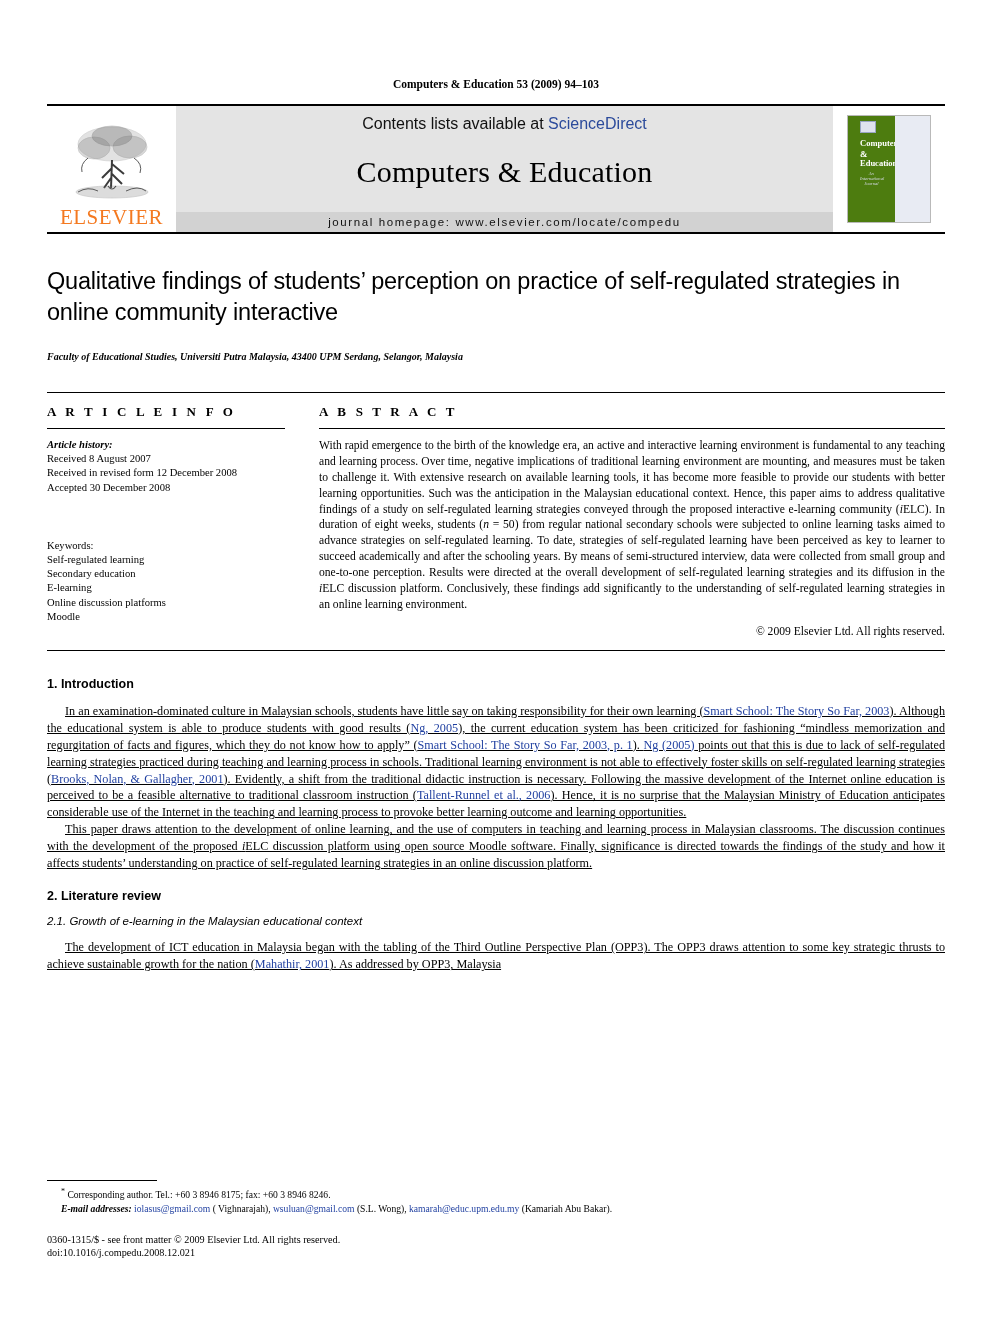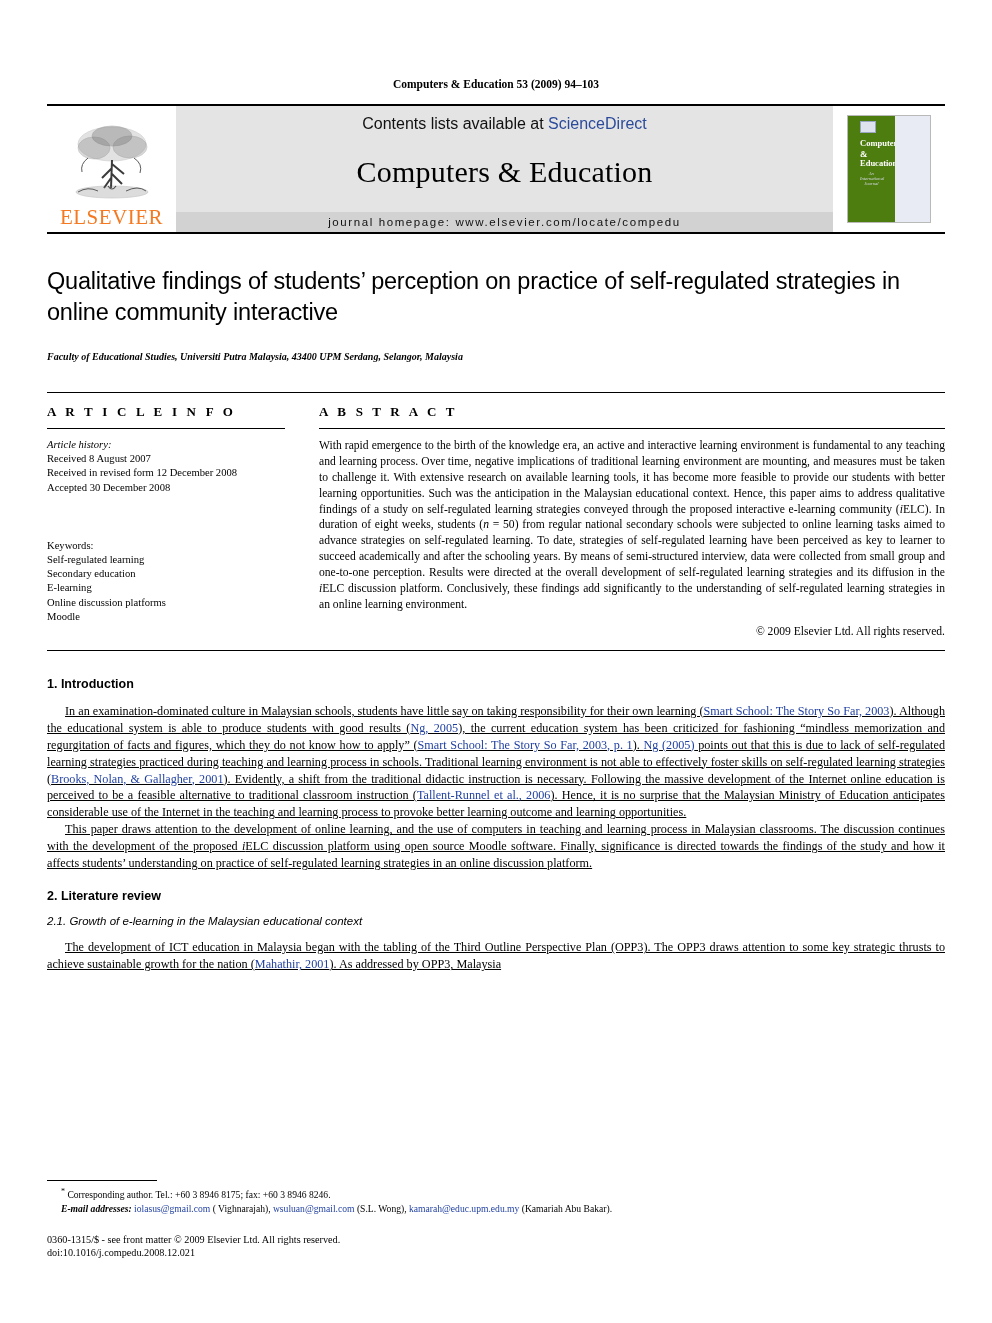--- a/index.html
+++ b/index.html
@@ -151,21 +151,21 @@
   .col-info { width:238px; }
   .col-abs { flex:1; }
   .sec-label {
     font-family:"Liberation Serif", serif;
     font-size:13px;
     font-weight:bold;
     letter-spacing:3.2px;
   }
   .hair { border-bottom:1px solid #000; margin:8px 0 9px 0; }
   .info-block { font-family:"Liberation Serif", serif; font-size:10.6px; line-height:1.34; }
-  .info-block .it { font-style:italic; font-weight:normal; }
+  .info-block .it { font-style:italic; font-weight:bold; }
   .kw-block { font-family:"Liberation Serif", serif; font-size:10.6px; line-height:1.34; margin-top:44px; }
   .abs-text {
     font-family:"Liberation Serif", serif;
     font-size:11.6px;
     line-height:1.37;
     text-align:justify;
   }
   .abs-copy {
     font-family:"Liberation Serif", serif;
     font-size:11.6px;

